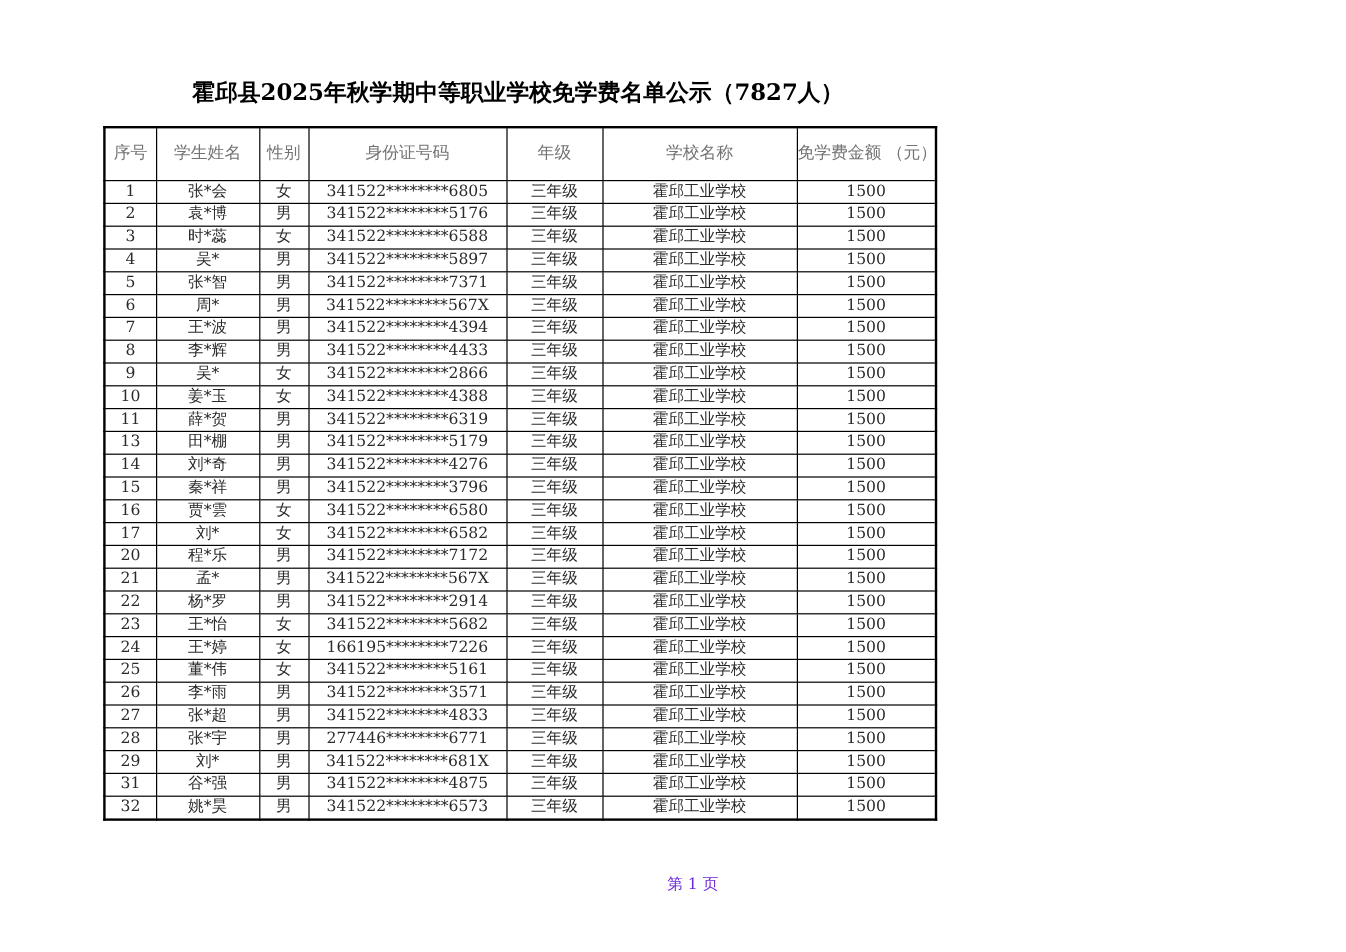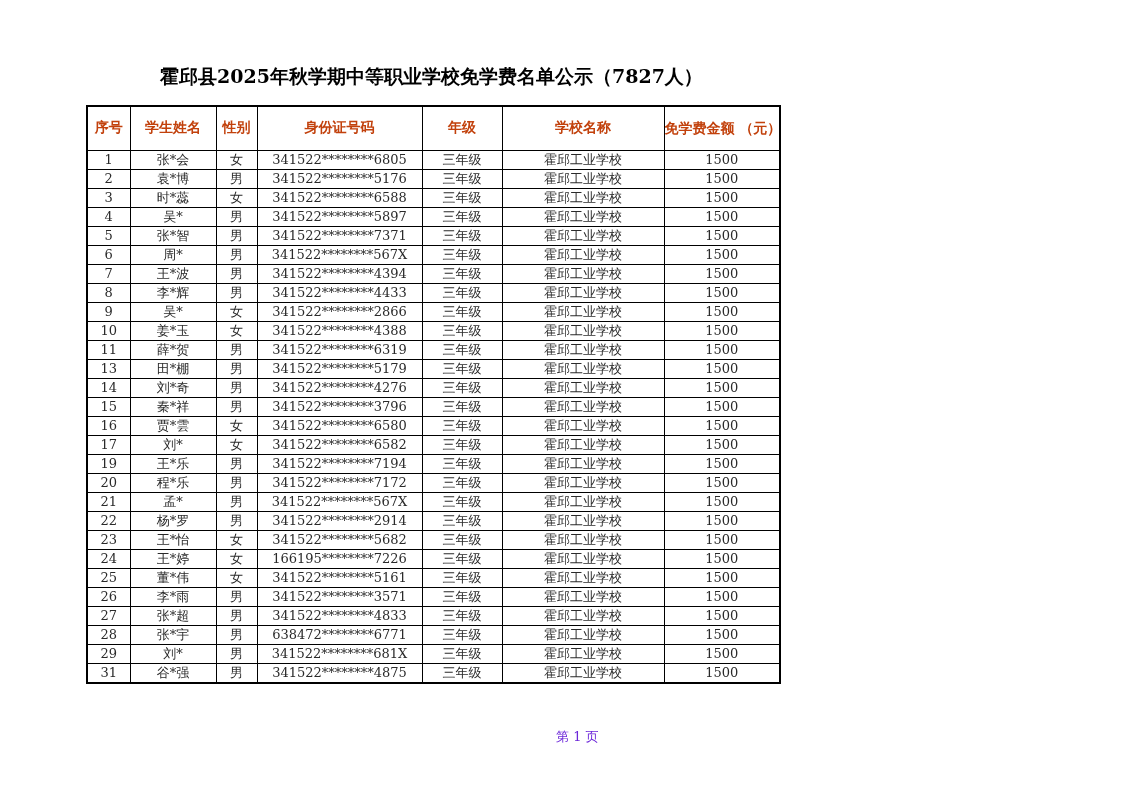--- a/index.html
+++ b/index.html
@@ -46,24 +46,24 @@
   table.roster th,
   table.roster td {
     border: 1px solid #000000;
     padding: 0;
     overflow: hidden;
     white-space: nowrap;
   }
   thead tr { height: 44px; }
   tbody tr { height: 18px; }
   th {
-    font-weight: bold;
+    font-weight: normal;
     font-size: 14px;
     text-align: center;
-    color: #c2410c;
+    color: #737373;
   }
   th.amount-header {
     text-align: center;
     padding-left: 5px;
     white-space: pre-line;
     line-height: 1.3;
   }
   td {
     font-size: 13px;
     text-align: center;
@@ -251,29 +251,20 @@
         <tr>
           <td class="col-0">17</td>
           <td class="col-1">刘*</td>
           <td class="col-2">女</td>
           <td class="col-3">341522********6582</td>
           <td class="col-4">三年级</td>
           <td class="col-5">霍邱工业学校</td>
           <td class="col-6">1500</td>
         </tr>
         <tr>
-          <td class="col-0">19</td>
-          <td class="col-1">王*乐</td>
-          <td class="col-2">男</td>
-          <td class="col-3">341522********7194</td>
-          <td class="col-4">三年级</td>
-          <td class="col-5">霍邱工业学校</td>
-          <td class="col-6">1500</td>
-        </tr>
-        <tr>
           <td class="col-0">20</td>
           <td class="col-1">程*乐</td>
           <td class="col-2">男</td>
           <td class="col-3">341522********7172</td>
           <td class="col-4">三年级</td>
           <td class="col-5">霍邱工业学校</td>
           <td class="col-6">1500</td>
         </tr>
         <tr>
           <td class="col-0">21</td>
@@ -335,21 +326,21 @@
           <td class="col-2">男</td>
           <td class="col-3">341522********4833</td>
           <td class="col-4">三年级</td>
           <td class="col-5">霍邱工业学校</td>
           <td class="col-6">1500</td>
         </tr>
         <tr>
           <td class="col-0">28</td>
           <td class="col-1">张*宇</td>
           <td class="col-2">男</td>
-          <td class="col-3">638472********6771</td>
+          <td class="col-3">277446********6771</td>
           <td class="col-4">三年级</td>
           <td class="col-5">霍邱工业学校</td>
           <td class="col-6">1500</td>
         </tr>
         <tr>
           <td class="col-0">29</td>
           <td class="col-1">刘*</td>
           <td class="col-2">男</td>
           <td class="col-3">341522********681X</td>
           <td class="col-4">三年级</td>
@@ -358,18 +349,27 @@
         </tr>
         <tr>
           <td class="col-0">31</td>
           <td class="col-1">谷*强</td>
           <td class="col-2">男</td>
           <td class="col-3">341522********4875</td>
           <td class="col-4">三年级</td>
           <td class="col-5">霍邱工业学校</td>
           <td class="col-6">1500</td>
         </tr>
+        <tr>
+          <td class="col-0">32</td>
+          <td class="col-1">姚*昊</td>
+          <td class="col-2">男</td>
+          <td class="col-3">341522********6573</td>
+          <td class="col-4">三年级</td>
+          <td class="col-5">霍邱工业学校</td>
+          <td class="col-6">1500</td>
+        </tr>
       </tbody>
   </table>
 
   <div class="page-footer">第 1 页</div>
 
 </div>
 
 </body></html>

